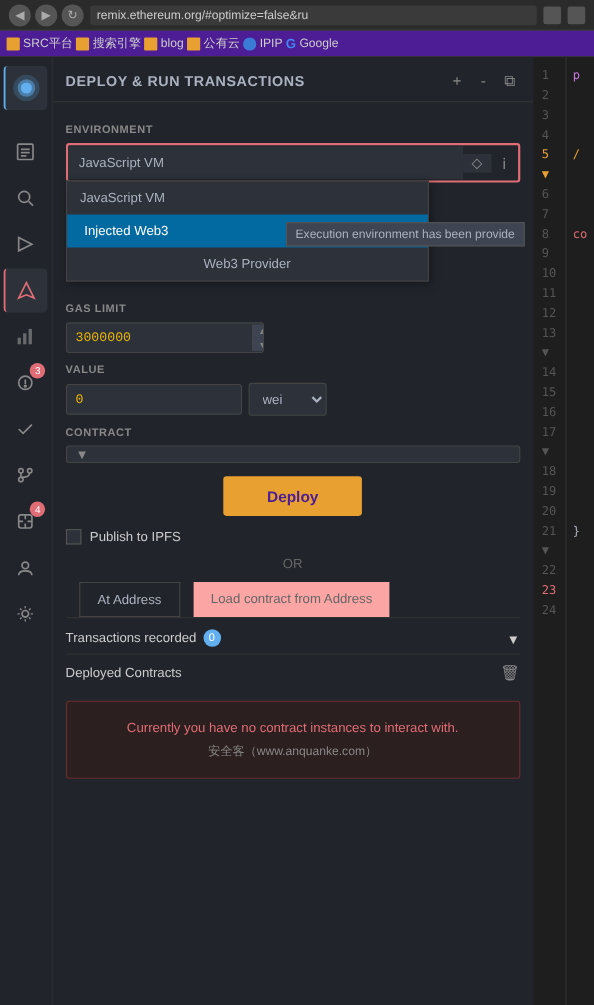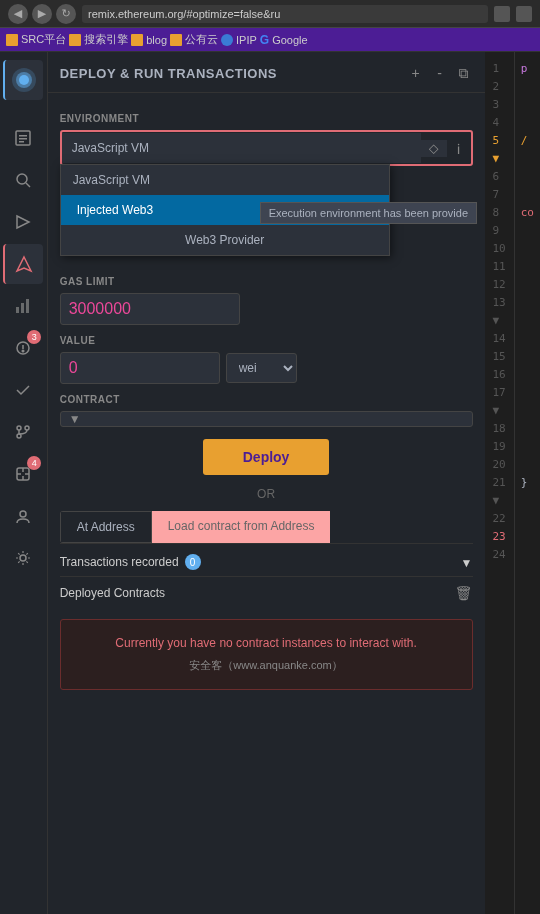--- a/index.html
+++ b/index.html
@@ -263,25 +263,26 @@
       display: flex;
       align-items: center;
       background: #2c313a;
       border: 1px solid #444;
       border-radius: 3px;
       overflow: hidden;
     }
     .input-field {
       background: transparent;
       border: none;
-      color: #ec4899;
+      color: #eab308;
       padding: 6px 8px;
-      font-size: 16px;
+      font-size: 12px;
       outline: none;
       flex: 1;
+      font-family: Liberation Mono, monospace;
     }
     .spinner-btns {
       display: flex;
       flex-direction: column;
       border-left: 1px solid #444;
     }
     .spinner-btn {
       width: 18px; height: 12px;
       background: #3e4451;
       display: flex; align-items: center; justify-content: center;
@@ -365,20 +366,21 @@
     
     .address-tabs {
       display: flex;
       border-radius: 3px;
       overflow: hidden;
     }
     .addr-tab {
       padding: 8px 16px;
       font-size: 12px;
       cursor: pointer;
+      margin-left: 12px;
     }
     .addr-tab.active {
       background: #21252b;
       color: #abb2bf;
       border: 1px solid #444;
     }
     .addr-tab.inactive {
       background: #fca5a5;
       color: #666;
     }
@@ -664,20 +666,24 @@
 
       <div style="margin-top: 8px;">
         <div class="section-label">CONTRACT</div>
         <div class="contract-select-wrapper">
           <span class="contract-arrow">▼</span>
         </div>
       </div>
 
       <button class="deploy-btn">Deploy</button>
 
+      <div class="checkbox-row">
+        <div class="checkbox"></div>
+        <span>Publish to IPFS</span>
+      </div>
 
       <div class="or-divider">OR</div>
 
       <div class="address-tabs">
         <div class="addr-tab active">At Address</div>
         <div class="addr-tab inactive">Load contract from Address</div>
       </div>
 
       <div class="transactions-row">
         <div class="transactions-left">

